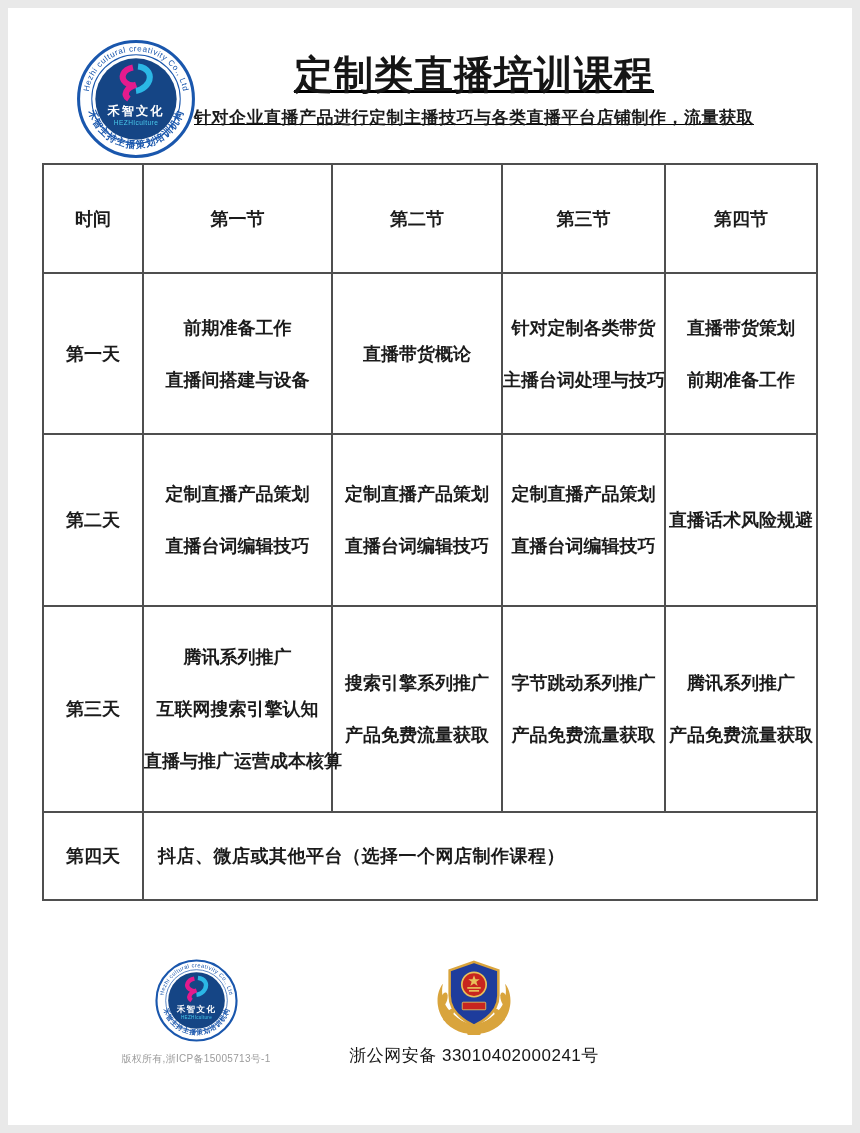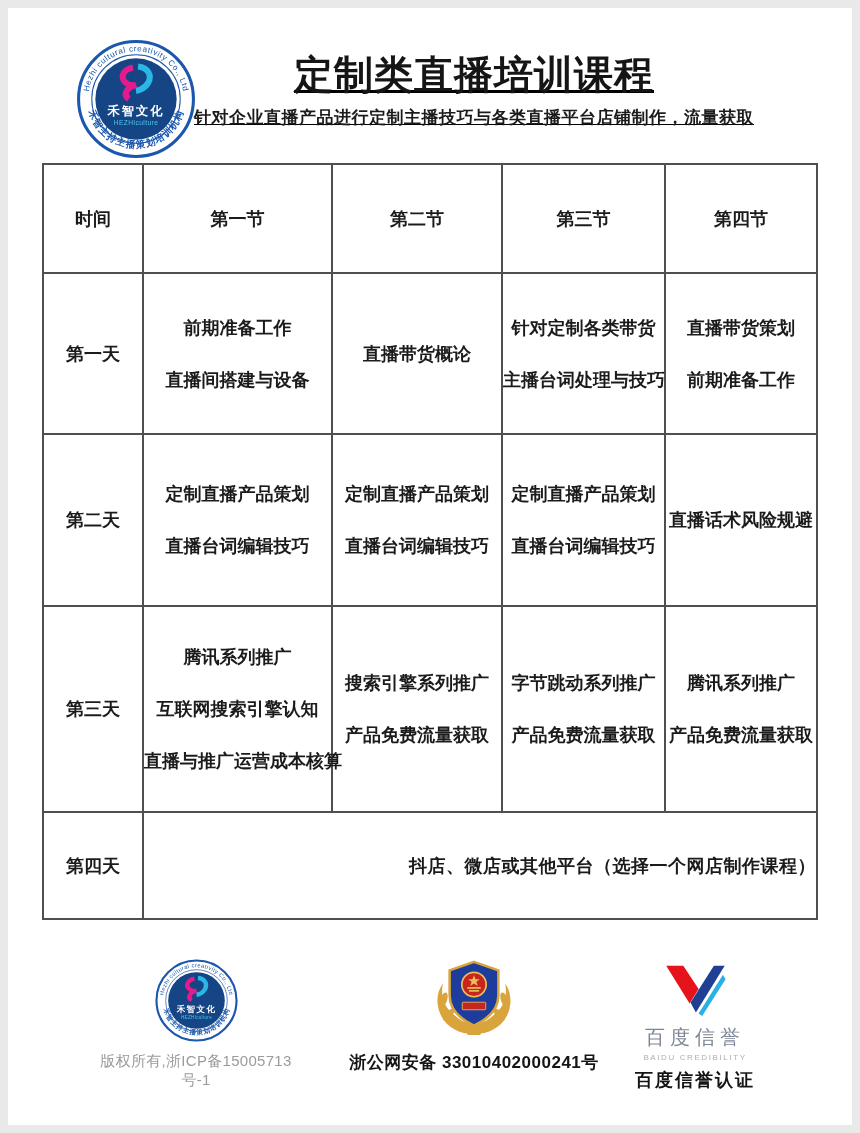--- a/index.html
+++ b/index.html
@@ -40,35 +40,35 @@
   }
   table.course col:nth-child(1){width:100px;}
   table.course col:nth-child(2){width:189px;}
   table.course col:nth-child(3){width:170px;}
   table.course col:nth-child(4){width:163px;}
   table.course col:nth-child(5){width:152px;}
   table.course tr:nth-child(1){height:109px;}
   table.course tr:nth-child(2){height:161px;}
   table.course tr:nth-child(3){height:172px;}
   table.course tr:nth-child(4){height:206px;}
-  table.course tr:nth-child(5){height:107px;}
+  table.course tr:nth-child(5){height:88px;}
   table.course th,table.course td{
     border:2px solid var(--table-border,#4f4f4f);
     font-size:18px;font-weight:bold;color:#1b1b1b;
     text-align:center;vertical-align:middle;padding:0;
   }
   table.course .cl{line-height:52px;white-space:nowrap;}
-  table.course td.merged{text-align:right;letter-spacing:0.5px;margin-left:20px;}
+  table.course td.merged{text-align:left;padding-left:14px;letter-spacing:0.5px;margin-left:20px;}
   
   .f-left{position:absolute;left:88px;top:950px;width:200px;text-align:center;}
   .f-left .hz-logo-sm{width:85px;height:85px;}
-  .f-copy{margin-top:5px;font-size:15px;color:var(--muted,#9b9b9b);letter-spacing:0.3px;}
+  .f-copy{margin-top:5px;font-size:10px;color:var(--muted,#9b9b9b);letter-spacing:0.3px;}
   .f-mid{position:absolute;left:316px;top:948px;width:300px;text-align:center;}
   .f-mid svg{width:84px;height:84px;}
-  .f-police{margin-top:7px;font-size:17px;font-weight:bold;color:#151515;letter-spacing:0.5px;}
+  .f-police{font-size:17px;font-weight:normal;color:#151515;letter-spacing:0.5px;}
   .f-right{position:absolute;left:592px;top:955px;width:190px;text-align:center;}
   .f-right svg{width:66px;height:54px;}
   .f-bd-cn{margin-top:3px;font-size:20px;color:#7d8694;letter-spacing:5px;}
   .f-bd-en{margin-top:2px;font-size:8px;color:#a9b0ba;letter-spacing:1.6px;}
   .f-bd-cert{margin-top:6px;font-size:18px;font-weight:bold;color:#151515;letter-spacing:2px;}
   
   .pb-wreath{fill:var(--badge-gold,#d9a43c);}
   .pb-shield{fill:var(--badge-blue,#1e3c9c);stroke:var(--badge-gold,#d9a43c);stroke-width:3;}
   .pb-emblem{fill:var(--badge-red,#c8251f);stroke:#e8c15a;stroke-width:2;}
   .pb-gold{fill:#e8c15a;}
@@ -213,24 +213,14 @@
       <path class="pb-shield" d="M50 7 L79 17 L79 47 Q79 69 50 83 Q21 69 21 47 L21 17 Z"></path>
       <circle class="pb-emblem" cx="50" cy="34" r="14.5"></circle>
       <polygon class="pb-gold" points="50,23 51.8,27.8 56.8,27.8 52.8,30.8 54.4,35.6 50,32.7 45.6,35.6 47.2,30.8 43.2,27.8 48.2,27.8"></polygon>
       <rect class="pb-gold" x="42" y="37" width="16" height="2"></rect>
       <rect class="pb-gold" x="44" y="40.5" width="12" height="2"></rect>
       <rect class="pb-banner" x="36" y="55" width="28" height="9" rx="1"></rect>
     </svg>
     <div class="f-police">浙公网安备 33010402000241号</div>
   </div>
 
-  <div class="f-right">
-    <svg viewBox="0 0 72 60">
-      <path class="bd-navy" d="M31 44 L57 3 L69 3 L37 55 Z"></path>
-      <path class="bd-cyan" d="M40 56 L67 13 L70 18 L44 59 Z"></path>
-      <path class="bd-red" d="M4 3 L23 3 L40 29 L30 45 Z"></path>
-    </svg>
-    <div class="f-bd-cn">百度信誉</div>
-    <div class="f-bd-en">BAIDU CREDIBILITY</div>
-    <div class="f-bd-cert">百度信誉认证</div>
-  </div>
 
 </div>
 
 </body></html>

